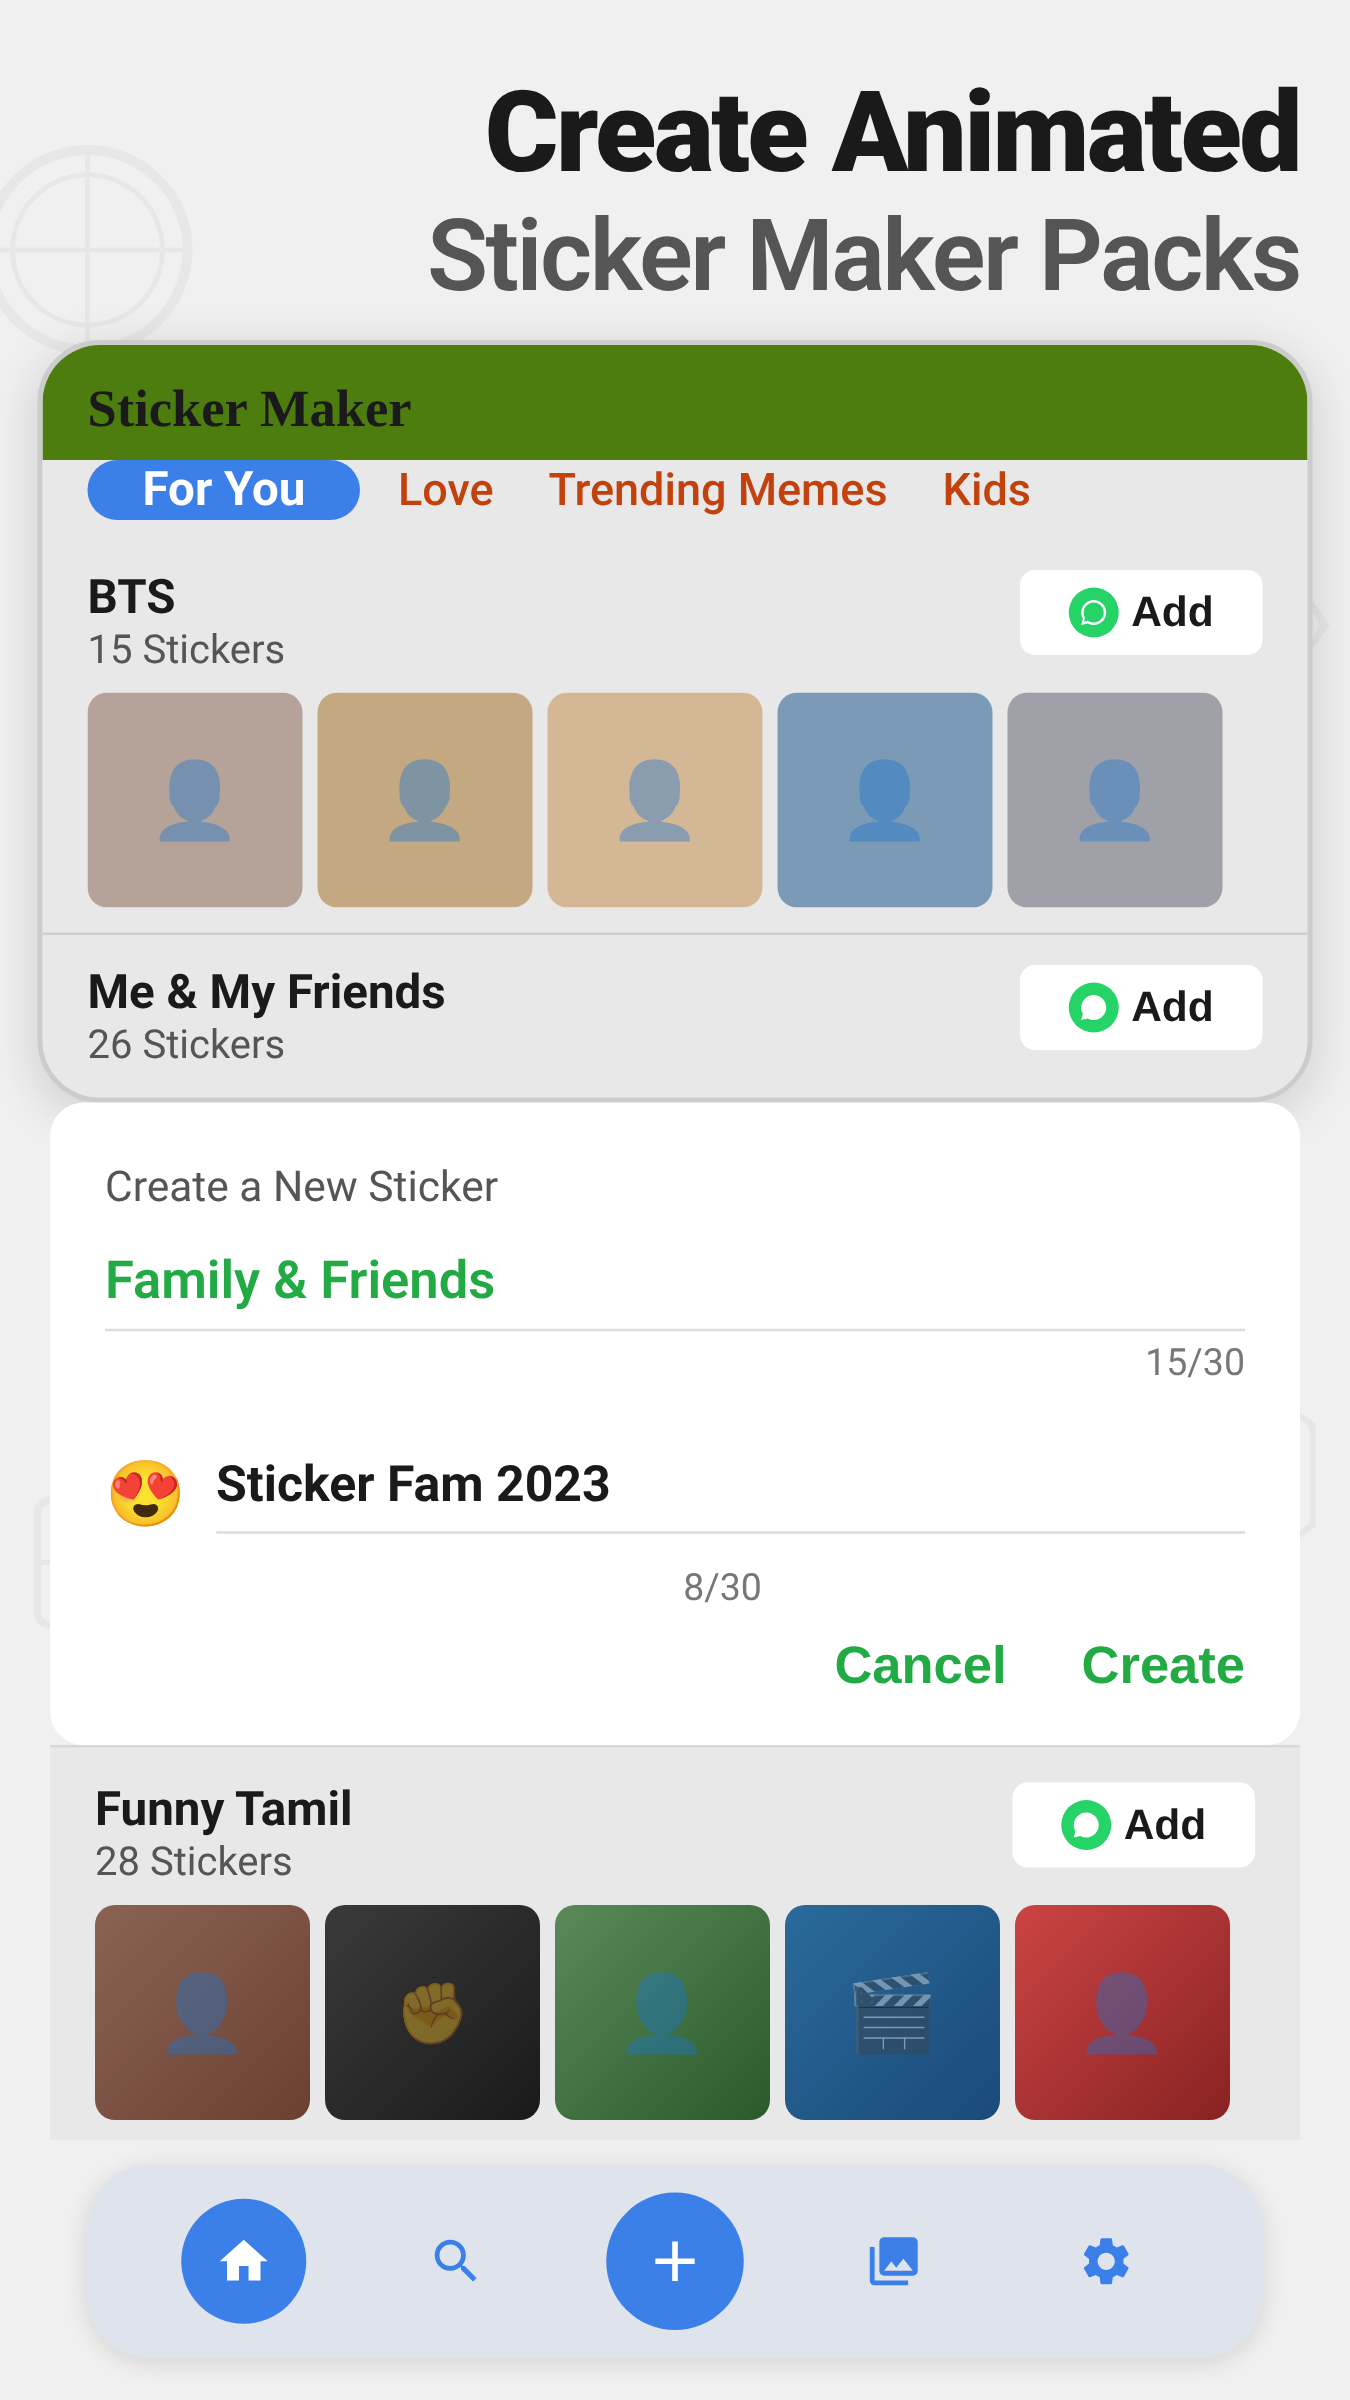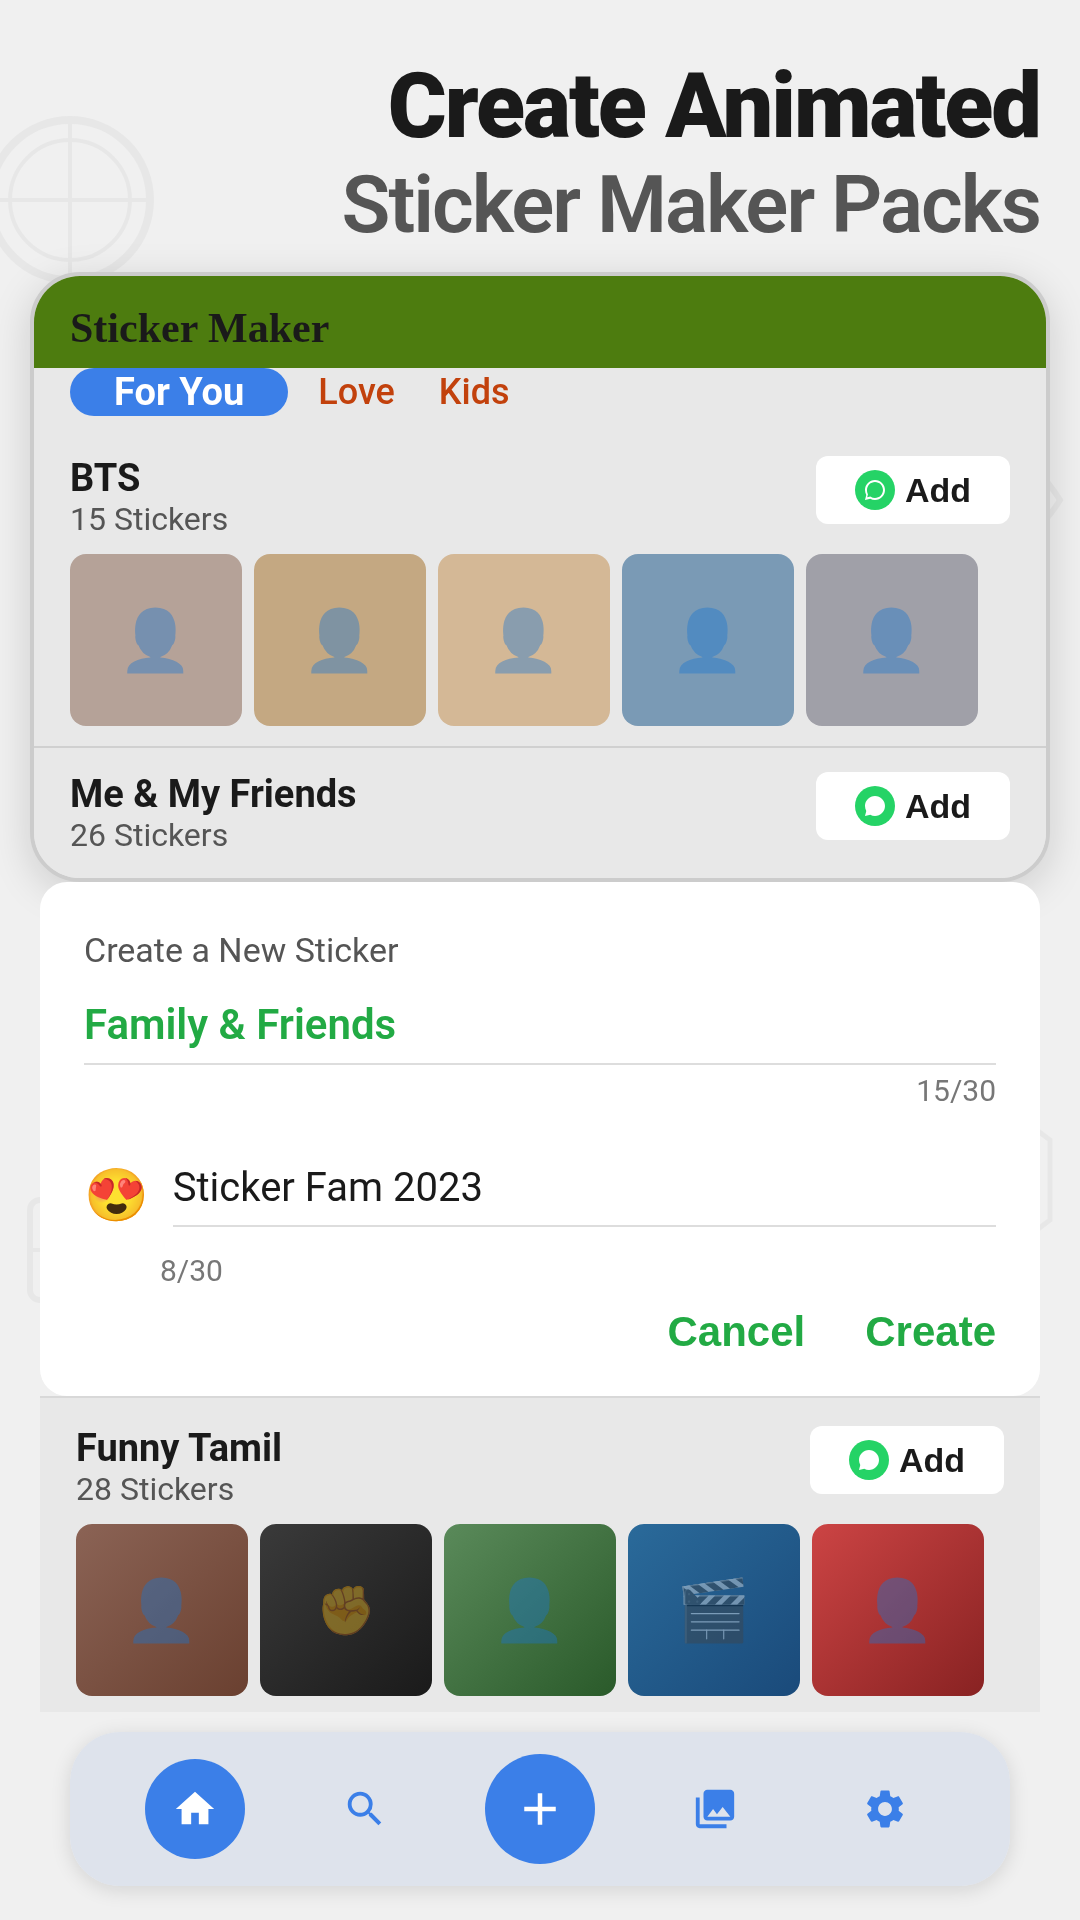--- a/index.html
+++ b/index.html
@@ -191,27 +191,27 @@
       align-items: center;
       gap: 24px;
       padding: 20px 0;
     }
     .pack-emoji {
       font-size: 52px;
     }
     .pack-name-text {
       font-size: 40px;
       color: #1a1a1a;
-      font-weight: 400;
+      font-weight: 700;
       flex: 1;
       border-bottom: 2px solid #ddd;
       padding-bottom: 14px;
     }
     .pack-counter {
-      text-align: left;
+      text-align: center;
       font-size: 30px;
       color: #777;
       margin-top: 6px;
       padding-left: 76px;
     }
     .dialog-actions {
       display: flex;
       justify-content: flex-end;
       gap: 60px;
       margin-top: 20px;
@@ -325,20 +325,21 @@
 
   <div class="phone-mockup">
 
     <div class="app-bar">
       <div class="app-bar-title">Sticker Maker</div>
     </div>
 
     <div class="category-tabs">
       <div class="tab-pill">For You</div>
       <div class="tab-plain">Love</div>
+      <div class="tab-plain">Trending Memes</div>
       <div class="tab-plain">Kids</div>
     </div>
 
     <div class="sticker-card">
       <div class="sticker-card-header">
         <div>
           <div class="sticker-pack-name">BTS</div>
           <div class="sticker-pack-count">15 Stickers</div>
         </div>
         <button class="add-btn">

